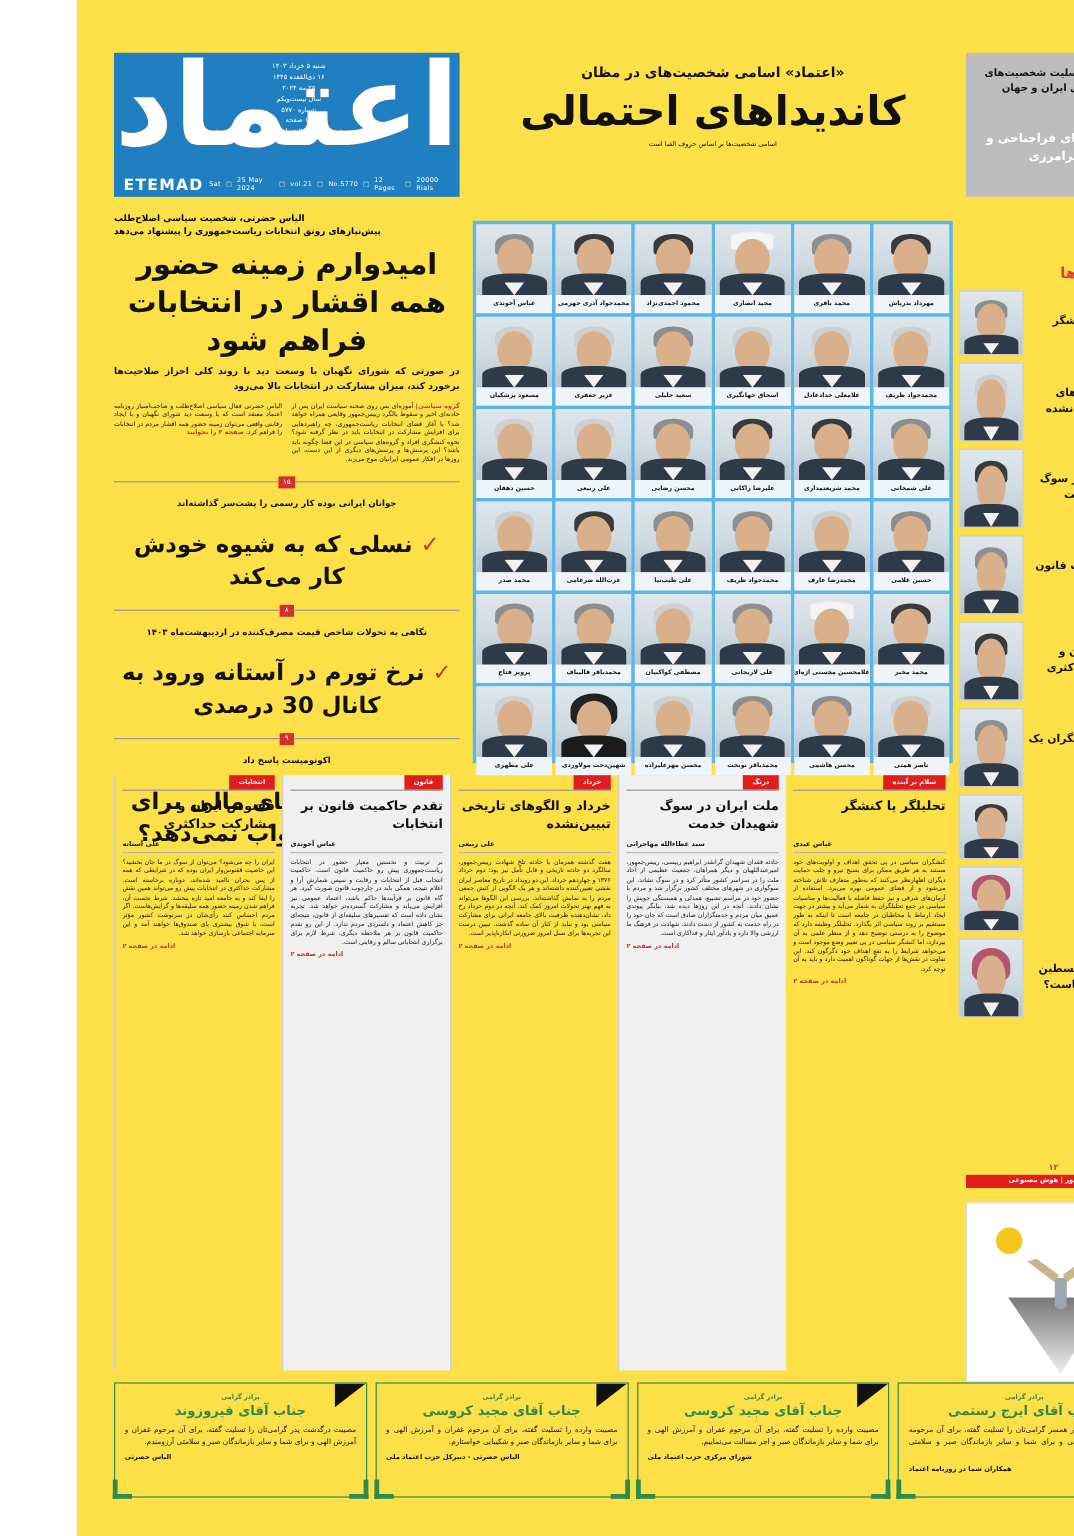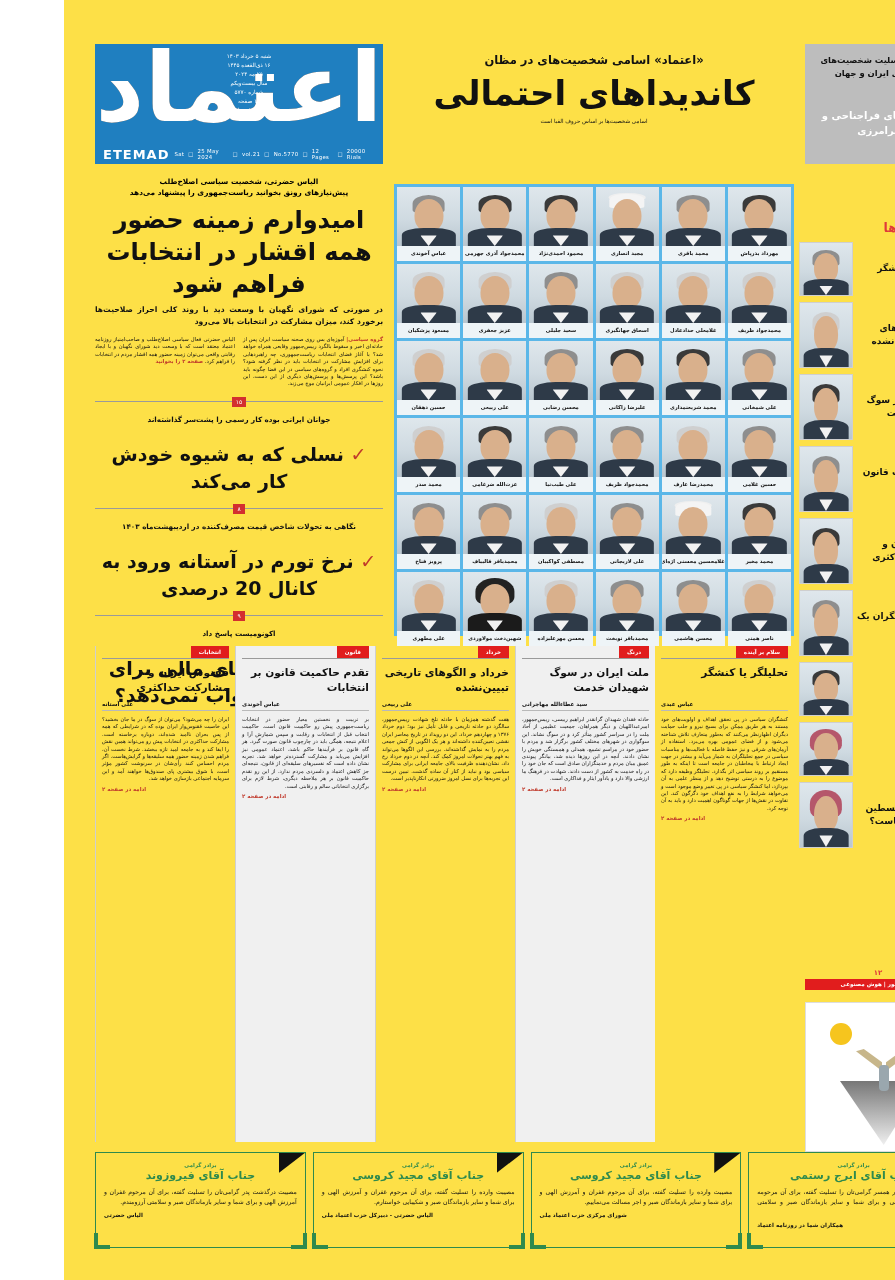--- a/index.html
+++ b/index.html
@@ -23,21 +23,21 @@
   .datebox{position:absolute;right:88px;top:8px;width:92px;color:#fff;
            font-size:5.6px;line-height:9px;text-align:center;direction:rtl;}
   .etemad-line{position:absolute;left:0;right:0;bottom:3px;height:14px;
            display:flex;align-items:center;gap:5px;padding:0 8px;direction:ltr;}
   .etemad-word{color:#fff;font-size:13px;letter-spacing:1px;font-weight:bold;font-family:"DejaVu Sans",sans-serif;}
   .etemad-meta{color:#fff;font-size:5.4px;letter-spacing:.3px;display:flex;gap:4px;align-items:center;}
   .etemad-meta .sep{opacity:.8;}
 
   
   .leftcol{position:absolute;left:31px;top:176px;width:288px;}
-  .kicker{font-size:7.4px;line-height:11px;text-align:center;font-weight:bold;direction:rtl;color:#000;}
+  .kicker{font-size:7.4px;line-height:11px;text-align:left;font-weight:bold;direction:rtl;color:#000;}
   .lead-h1{font-size:24px;line-height:32px;font-weight:bold;text-align:center;direction:rtl;margin:6px 0 4px;}
   .lead-sub{font-size:7.6px;line-height:12px;text-align:justify;direction:rtl;font-weight:bold;}
   .lead-body{display:flex;gap:8px;direction:rtl;margin-top:8px;font-size:5.3px;line-height:7.4px;text-align:justify;}
   .lead-body .col{flex:1;}
   .lead-lead{color:#c0392b;font-weight:bold;}
   .more{color:#c0392b;font-weight:bold;}
   .sep-rule{display:flex;align-items:center;gap:0;margin:9px 0 7px;}
   .sep-rule .ln{flex:1;height:1px;background:#9a9a9a;}
   .sep-rule .num{background:#d32f2f;color:#fff;font-size:6px;padding:1px 4px;line-height:8px;}
   .teaser-kick{font-size:7.2px;line-height:11px;text-align:center;font-weight:bold;direction:rtl;}
@@ -174,21 +174,21 @@
         <span class="sep">□</span>
         <span>12  Pages</span>
         <span class="sep">□</span>
         <span>20000  Rials</span>
       </span>
     </div>
   </div>
 
   <div class="leftcol">
     <div class="kicker">الیاس حضرتی، شخصیت سیاسی اصلاح‌طلب</div>
-    <div class="kicker">پیش‌نیازهای رونق بخوانید ریاست‌جمهوری را پیشنهاد می‌دهد</div>
+    <div class="kicker">پیش‌نیازهای رونق انتخابات ریاست‌جمهوری را پیشنهاد می‌دهد</div>
     <div class="lead-h1">امیدوارم زمینه حضور همه اقشار در انتخابات فراهم شود</div>
     <div class="lead-sub">در صورتی که شورای نگهبان با وسعت دید با روند کلی احراز صلاحیت‌ها برخورد کند، میزان مشارکت در انتخابات بالا می‌رود</div>
     <div class="lead-body">
       <div class="col">
         <span class="lead-lead">گروه سیاسی|</span>
         <span>آموزه‌ای بس روی صحنه سیاست ایران پس از حادثه‌ای اخیر و سقوط بالگرد رییس‌جمهور وقایعی همراه خواهد شد؟ با آغاز فضای انتخابات ریاست‌جمهوری، چه راهبردهایی برای افزایش مشارکت در انتخابات باید در نظر گرفته شود؟ نحوه کنشگری افراد و گروه‌های سیاسی در این فضا چگونه باید باشد؟ این پرسش‌ها و پرسش‌های دیگری از این دست، این روزها در افکار عمومی ایرانیان موج می‌زند.</span>
       </div>
       <div class="col">
         <span>الیاس حضرتی فعال سیاسی اصلاح‌طلب و صاحب‌امتیاز روزنامه اعتماد معتقد است که با وسعت دید شورای نگهبان و با ایجاد رقابتی واقعی می‌توان زمینه حضور همه اقشار مردم در انتخابات را فراهم کرد.</span>
         <span class="more">صفحه ۲ را بخوانید</span>
@@ -207,21 +207,21 @@
     </div>
 
     <div class="sep-rule">
       <div class="ln"></div>
       <div class="num">۸</div>
       <div class="ln"></div>
     </div>
     <div class="teaser-kick">نگاهی به تحولات شاخص قیمت مصرف‌کننده در اردیبهشت‌ماه ۱۴۰۳</div>
     <div class="teaser-h">
       <span class="check">✓</span>
-      <span>نرخ تورم در آستانه ورود به کانال 20 درصدی</span>
+      <span>نرخ تورم در آستانه ورود به کانال 30 درصدی</span>
     </div>
 
     <div class="sep-rule">
       <div class="ln"></div>
       <div class="num">۹</div>
       <div class="ln"></div>
     </div>
     <div class="teaser-kick">اکونومیست پاسخ داد</div>
     <div class="teaser-h">
       <span class="check">✓</span>

